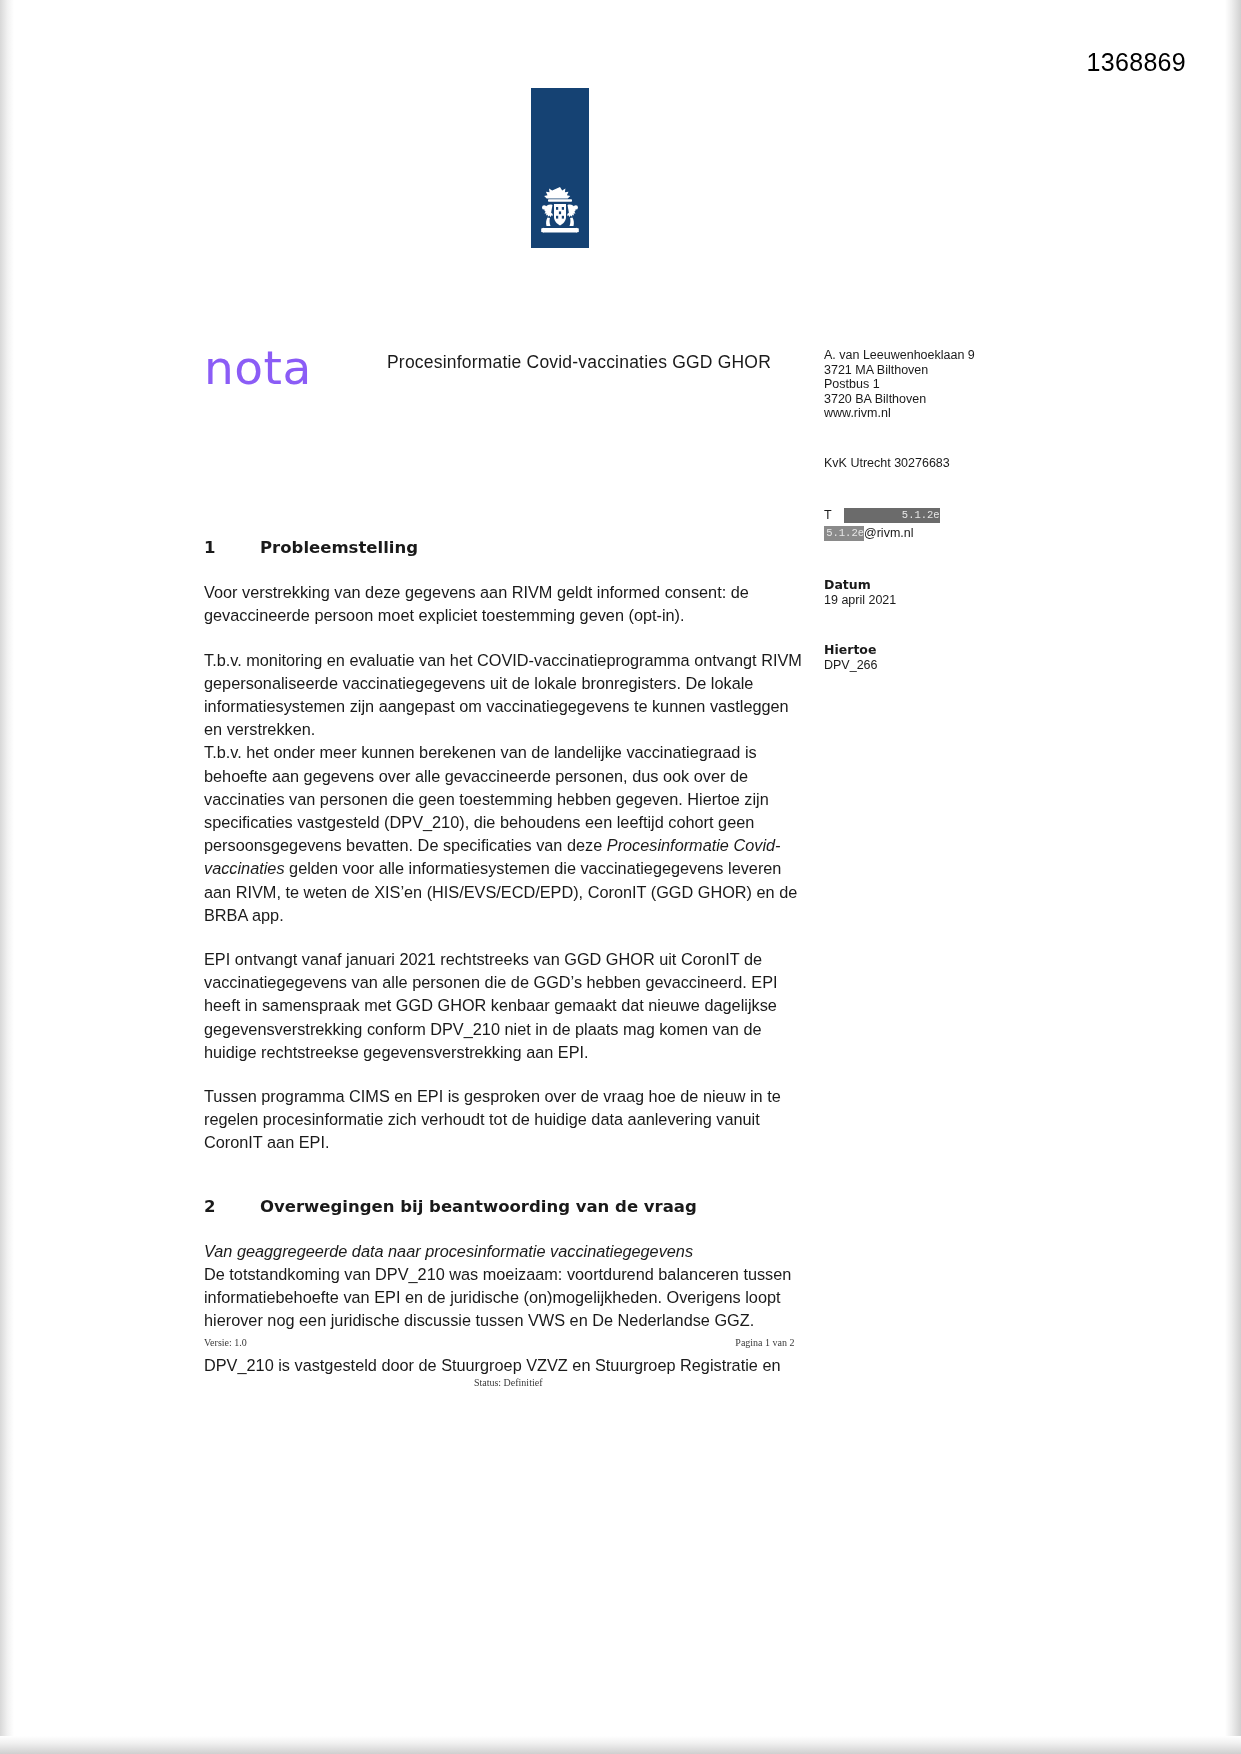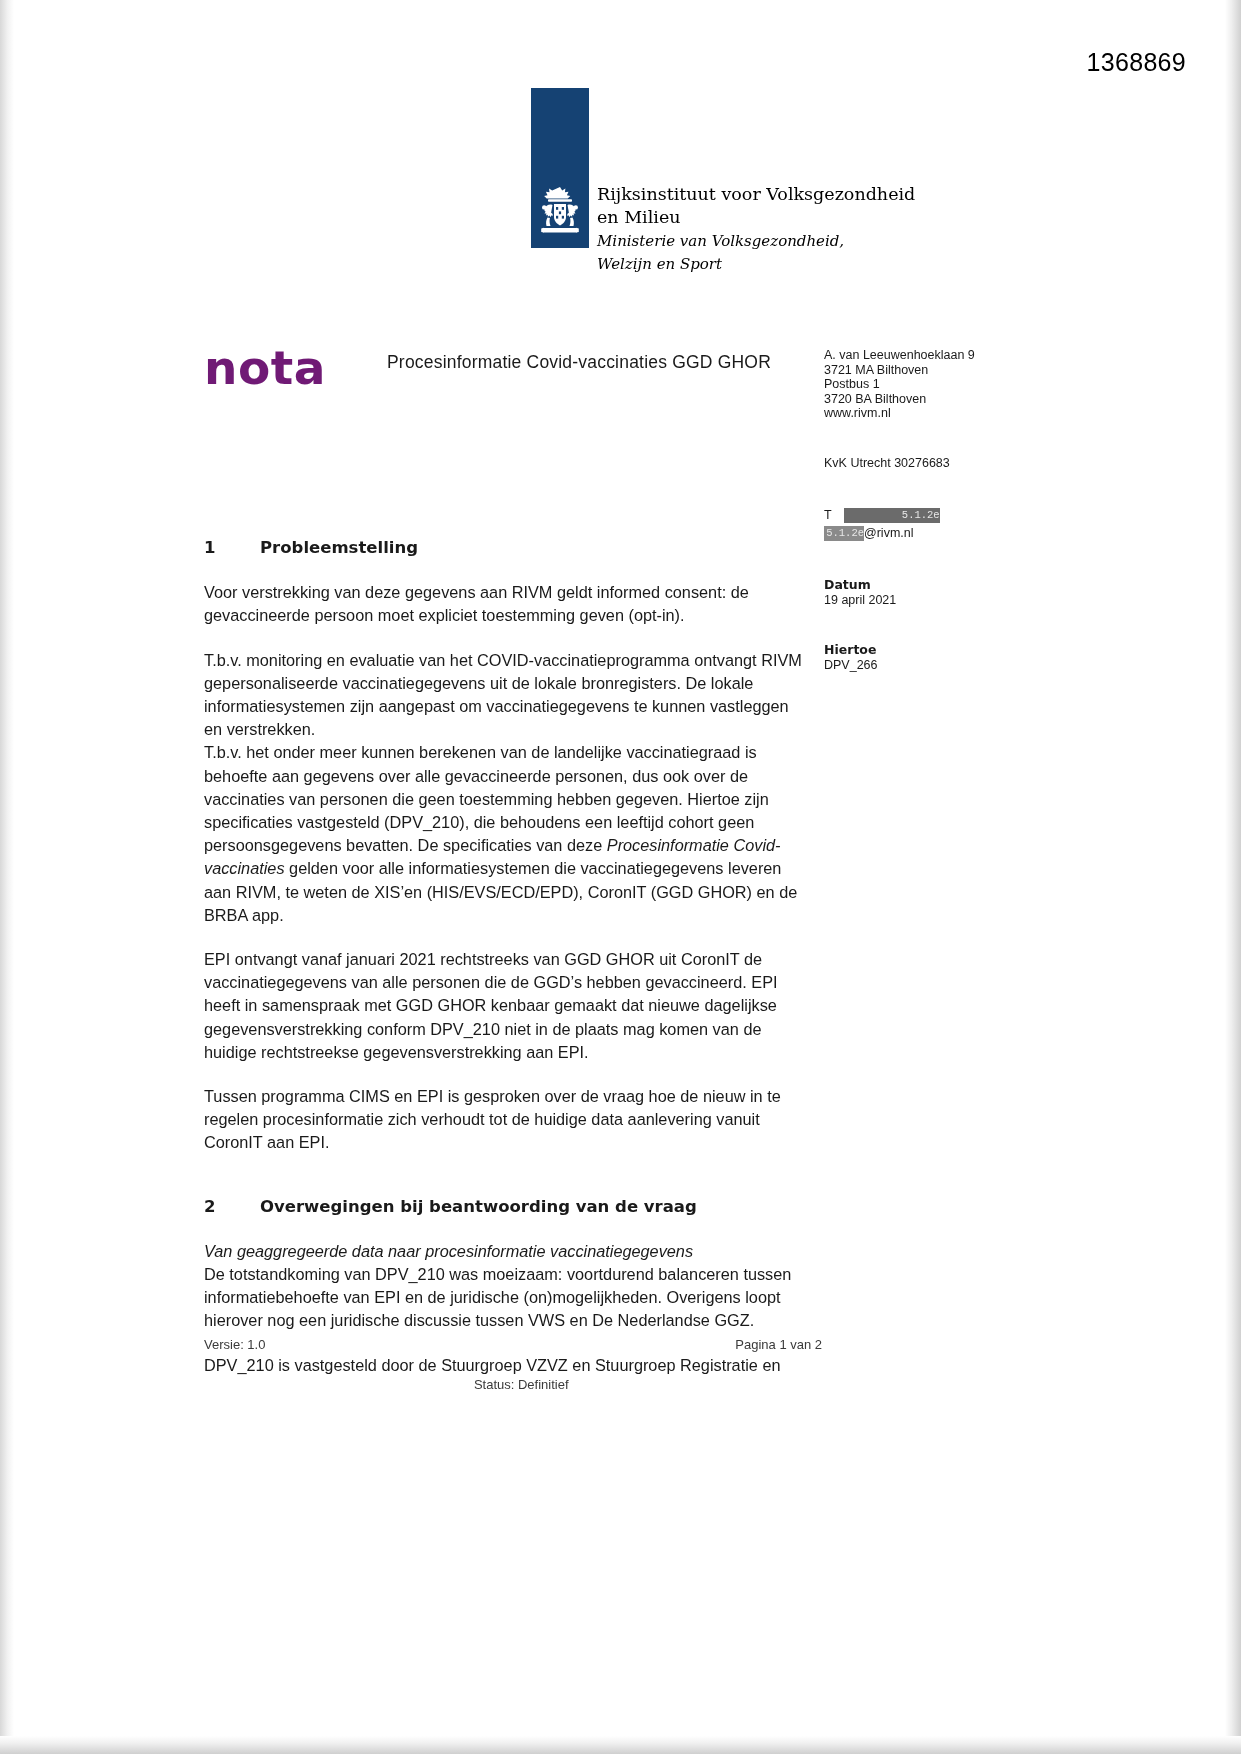--- a/index.html
+++ b/index.html
@@ -94,22 +94,22 @@
     margin-top: 2px;
   }
 
   
   .nota-word {
     position: absolute;
     left: 204px;
     top: 340px;
     font-family: "DejaVu Sans", sans-serif;
     font-size: 47px;
-    font-weight: 700;
-    color: #701a75;
+    font-weight: 400;
+    color: #8b5cf6;
     letter-spacing: 0.5px;
   }
   .nota-subject {
     position: absolute;
     left: 387px;
     top: 352px;
     font-family: "Liberation Sans", sans-serif;
     font-size: 17.5px;
     color: #1a1a1a;
     letter-spacing: 0.2px;
@@ -190,22 +190,22 @@
     font-style: italic;
     margin: 0 0 0 0;
   }
 
   
   .footer {
     position: absolute;
     left: 204px;
     top: 1337px;
     width: 700px;
-    font-family: Liberation Sans, sans-serif;
-    font-size: 13px;
+    font-family: Liberation Serif, serif;
+    font-size: 10px;
     color: #3a3a3a;
     display: flex;
   }
   .footer .f-left { width: 320px; }
   .footer .f-mid { width: 310px; margin-top: 40px; }
   .footer .f-right { width: 200px; }
 </style>
 </head>
 <body>
 
@@ -242,26 +242,20 @@
       </g>
       <g fill="#154273">
 
         <rect x="21" y="23" width="2.2" height="2.8"></rect>
         <rect x="26.8" y="23" width="2.2" height="2.8"></rect>
         <rect x="23.9" y="27.4" width="2.2" height="2.8"></rect>
         <rect x="21" y="31.8" width="2.2" height="2.8"></rect>
         <rect x="26.8" y="31.8" width="2.2" height="2.8"></rect>
       </g>
     </svg>
-    <div class="logo-text">
-      <div class="logo-line1">Rijksinstituut voor Volksgezondheid</div>
-      <div class="logo-line1">en Milieu</div>
-      <div class="logo-line2">Ministerie van Volksgezondheid,</div>
-      <div class="logo-line2">Welzijn en Sport</div>
-    </div>
   </div>
 
   <div class="nota-word">nota</div>
   <div class="nota-subject">Procesinformatie Covid-vaccinaties GGD GHOR</div>
 
   <div class="meta">
     <div class="meta-group">
       <div class="meta-line">A. van Leeuwenhoeklaan 9</div>
       <div class="meta-line">3721 MA Bilthoven</div>
       <div class="meta-line">Postbus 1</div>

